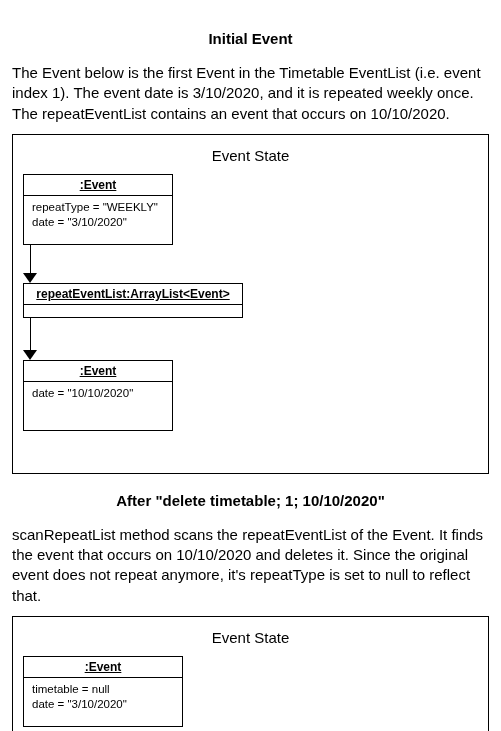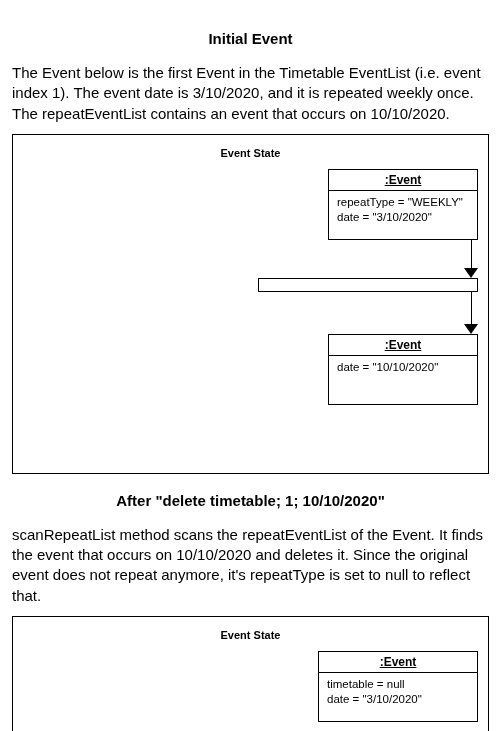--- a/index.html
+++ b/index.html
@@ -23,28 +23,27 @@
     line-height: 1.35;
     margin: 0 0 10px 0;
   }
   .frame {
     border: 1.5px solid #000;
     padding: 10px 10px 14px 10px;
     margin-bottom: 14px;
   }
   .frame-title {
     text-align: center;
-    font-size: 11px;
+    font-size: 15px;
     margin: 2px 0 10px 0;
-    font-weight: bold;
   }
   .uml-stack {
     display: flex;
     flex-direction: column;
-    align-items: flex-end;
+    align-items: flex-start;
   }
   .uml-box {
     border: 1.5px solid #000;
     background: #fff;
     display: inline-block;
   }
   .uml-hdr {
     border-bottom: 1.5px solid #000;
     text-align: center;
     font-weight: bold;
@@ -106,20 +105,21 @@
     <div class="arrow-wrap">
       <div class="arrow-line" style="height:28px;"></div>
       <div class="arrow-head">
         <svg width="14" height="10">
             <polygon points="0,0 14,0 7,10" fill="#000"></polygon>
           </svg>
       </div>
     </div>
 
     <div class="uml-box w-list">
+      <div class="list-hdr">repeatEventList:ArrayList&lt;Event&gt;</div>
       <div class="list-slot"></div>
     </div>
 
     <div class="arrow-wrap">
       <div class="arrow-line" style="height:32px;"></div>
       <div class="arrow-head">
         <svg width="14" height="10">
             <polygon points="0,0 14,0 7,10" fill="#000"></polygon>
           </svg>
       </div>

